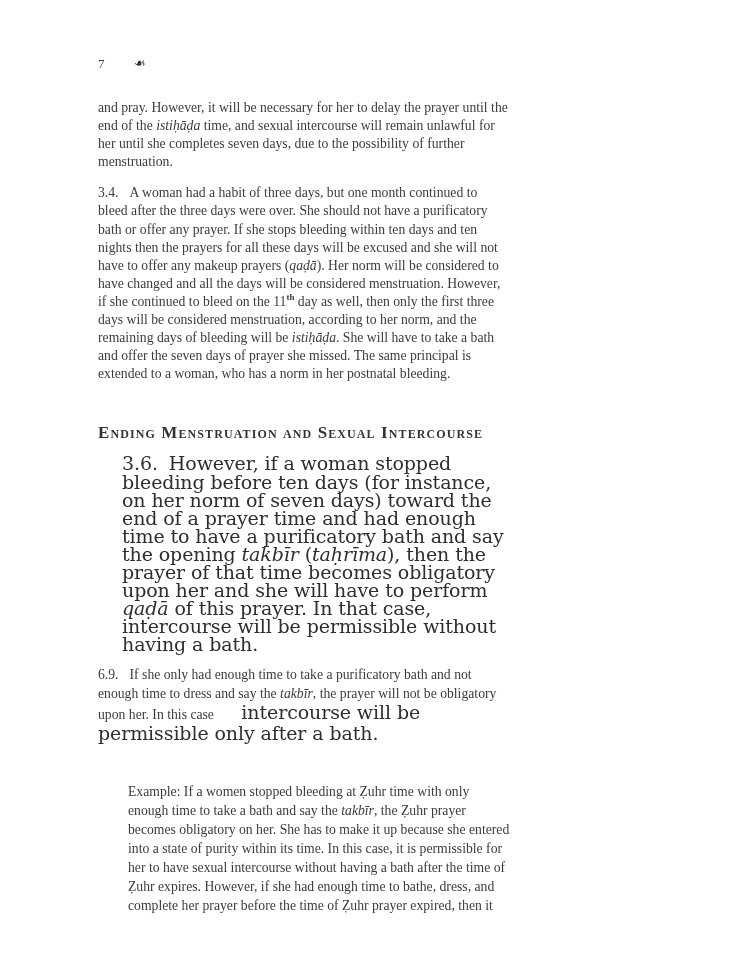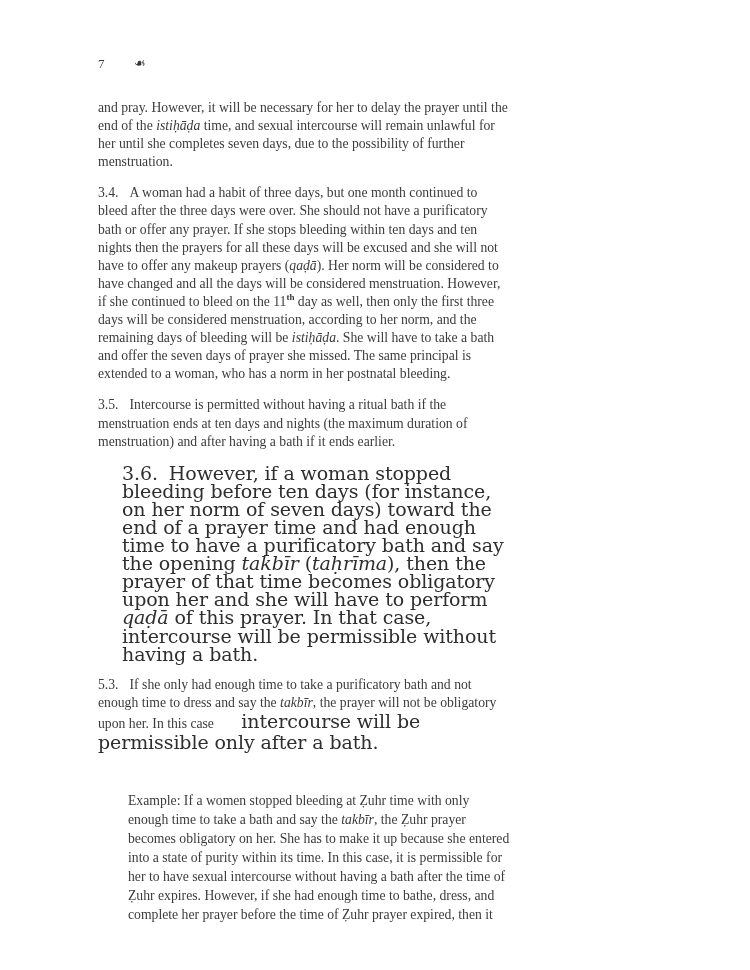--- a/index.html
+++ b/index.html
@@ -100,20 +100,20 @@
   <div class="inner">
 
     <div class="running-header">
       <span class="page-number">7</span>
       <span class="fleuron">❧</span>
     </div>
 
     <div id="page-flow">
         <p class="para"><span>and pray. However, it will be necessary for her to delay the prayer until the end of the </span><span class="it">istiḥāḍa</span><span> time, and sexual intercourse will remain unlawful for her until she completes seven days, due to the possibility of further menstruation.</span></p>
         <p class="para"><span class="pnum">3.4.</span><span>A woman had a habit of three days, but one month continued to bleed after the three days were over. She should not have a purificatory bath or offer any prayer. If she stops bleeding within ten days and ten nights then the prayers for all these days will be excused and she will not have to offer any makeup prayers (</span><span class="it">qaḍā</span><span>). Her norm will be considered to have changed and all the days will be considered menstruation. However, if she continued to bleed on the 11</span><sup>th</sup><span> day as well, then only the first three days will be considered menstruation, according to her norm, and the remaining days of bleeding will be </span><span class="it">istiḥāḍa</span><span>. She will have to take a bath and offer the seven days of prayer she missed. The same principal is extended to a woman, who has a norm in her postnatal bleeding.</span></p>
-        <p class="para"><span class="pnum">3.5.</span><span>Intercourse is permitted without having a ritual bath if the menstruation ends at ten days and nights (the maximum duration of menstruation) and after having a bath if it ends earlier.</span></p>
+        <h2 class="section-heading">Ending Menstruation and Sexual Intercourse</h2>
         <p class="para alt"><span class="pnum">3.6.</span><span>However, if a woman stopped bleeding before ten days (for instance, on her norm of seven days) toward the end of a prayer time and had enough time to have a purificatory bath and say the opening </span><span class="it">takbīr</span><span> (</span><span class="it">taḥrīma</span><span>), then the prayer of that time becomes obligatory upon her and she will have to perform </span><span class="it">qaḍā</span><span> of this prayer. In that case, intercourse will be permissible without having a bath.</span></p>
-        <p class="para"><span class="pnum">5.3.</span><span>If she only had enough time to take a purificatory bath and not enough time to dress and say the </span><span class="it">takbīr</span><span>, the prayer will not be obligatory upon her. In this case </span><span class="altfont">intercourse will be permissible only after a bath.</span></p>
+        <p class="para"><span class="pnum">6.9.</span><span>If she only had enough time to take a purificatory bath and not enough time to dress and say the </span><span class="it">takbīr</span><span>, the prayer will not be obligatory upon her. In this case </span><span class="altfont">intercourse will be permissible only after a bath.</span></p>
         <p class="para example"><span>Example: If a women stopped bleeding at Ẓuhr time with only enough time to take a bath and say the </span><span class="it">takbīr</span><span>, the Ẓuhr prayer becomes obligatory on her. She has to make it up because she entered into a state of purity within its time. In this case, it is permissible for her to have sexual intercourse without having a bath after the time of Ẓuhr expires. However, if she had enough time to bathe, dress, and complete her prayer before the time of Ẓuhr prayer expired, then it</span></p>
       </div>
 
   </div>
 </div>
 
 </body></html>

